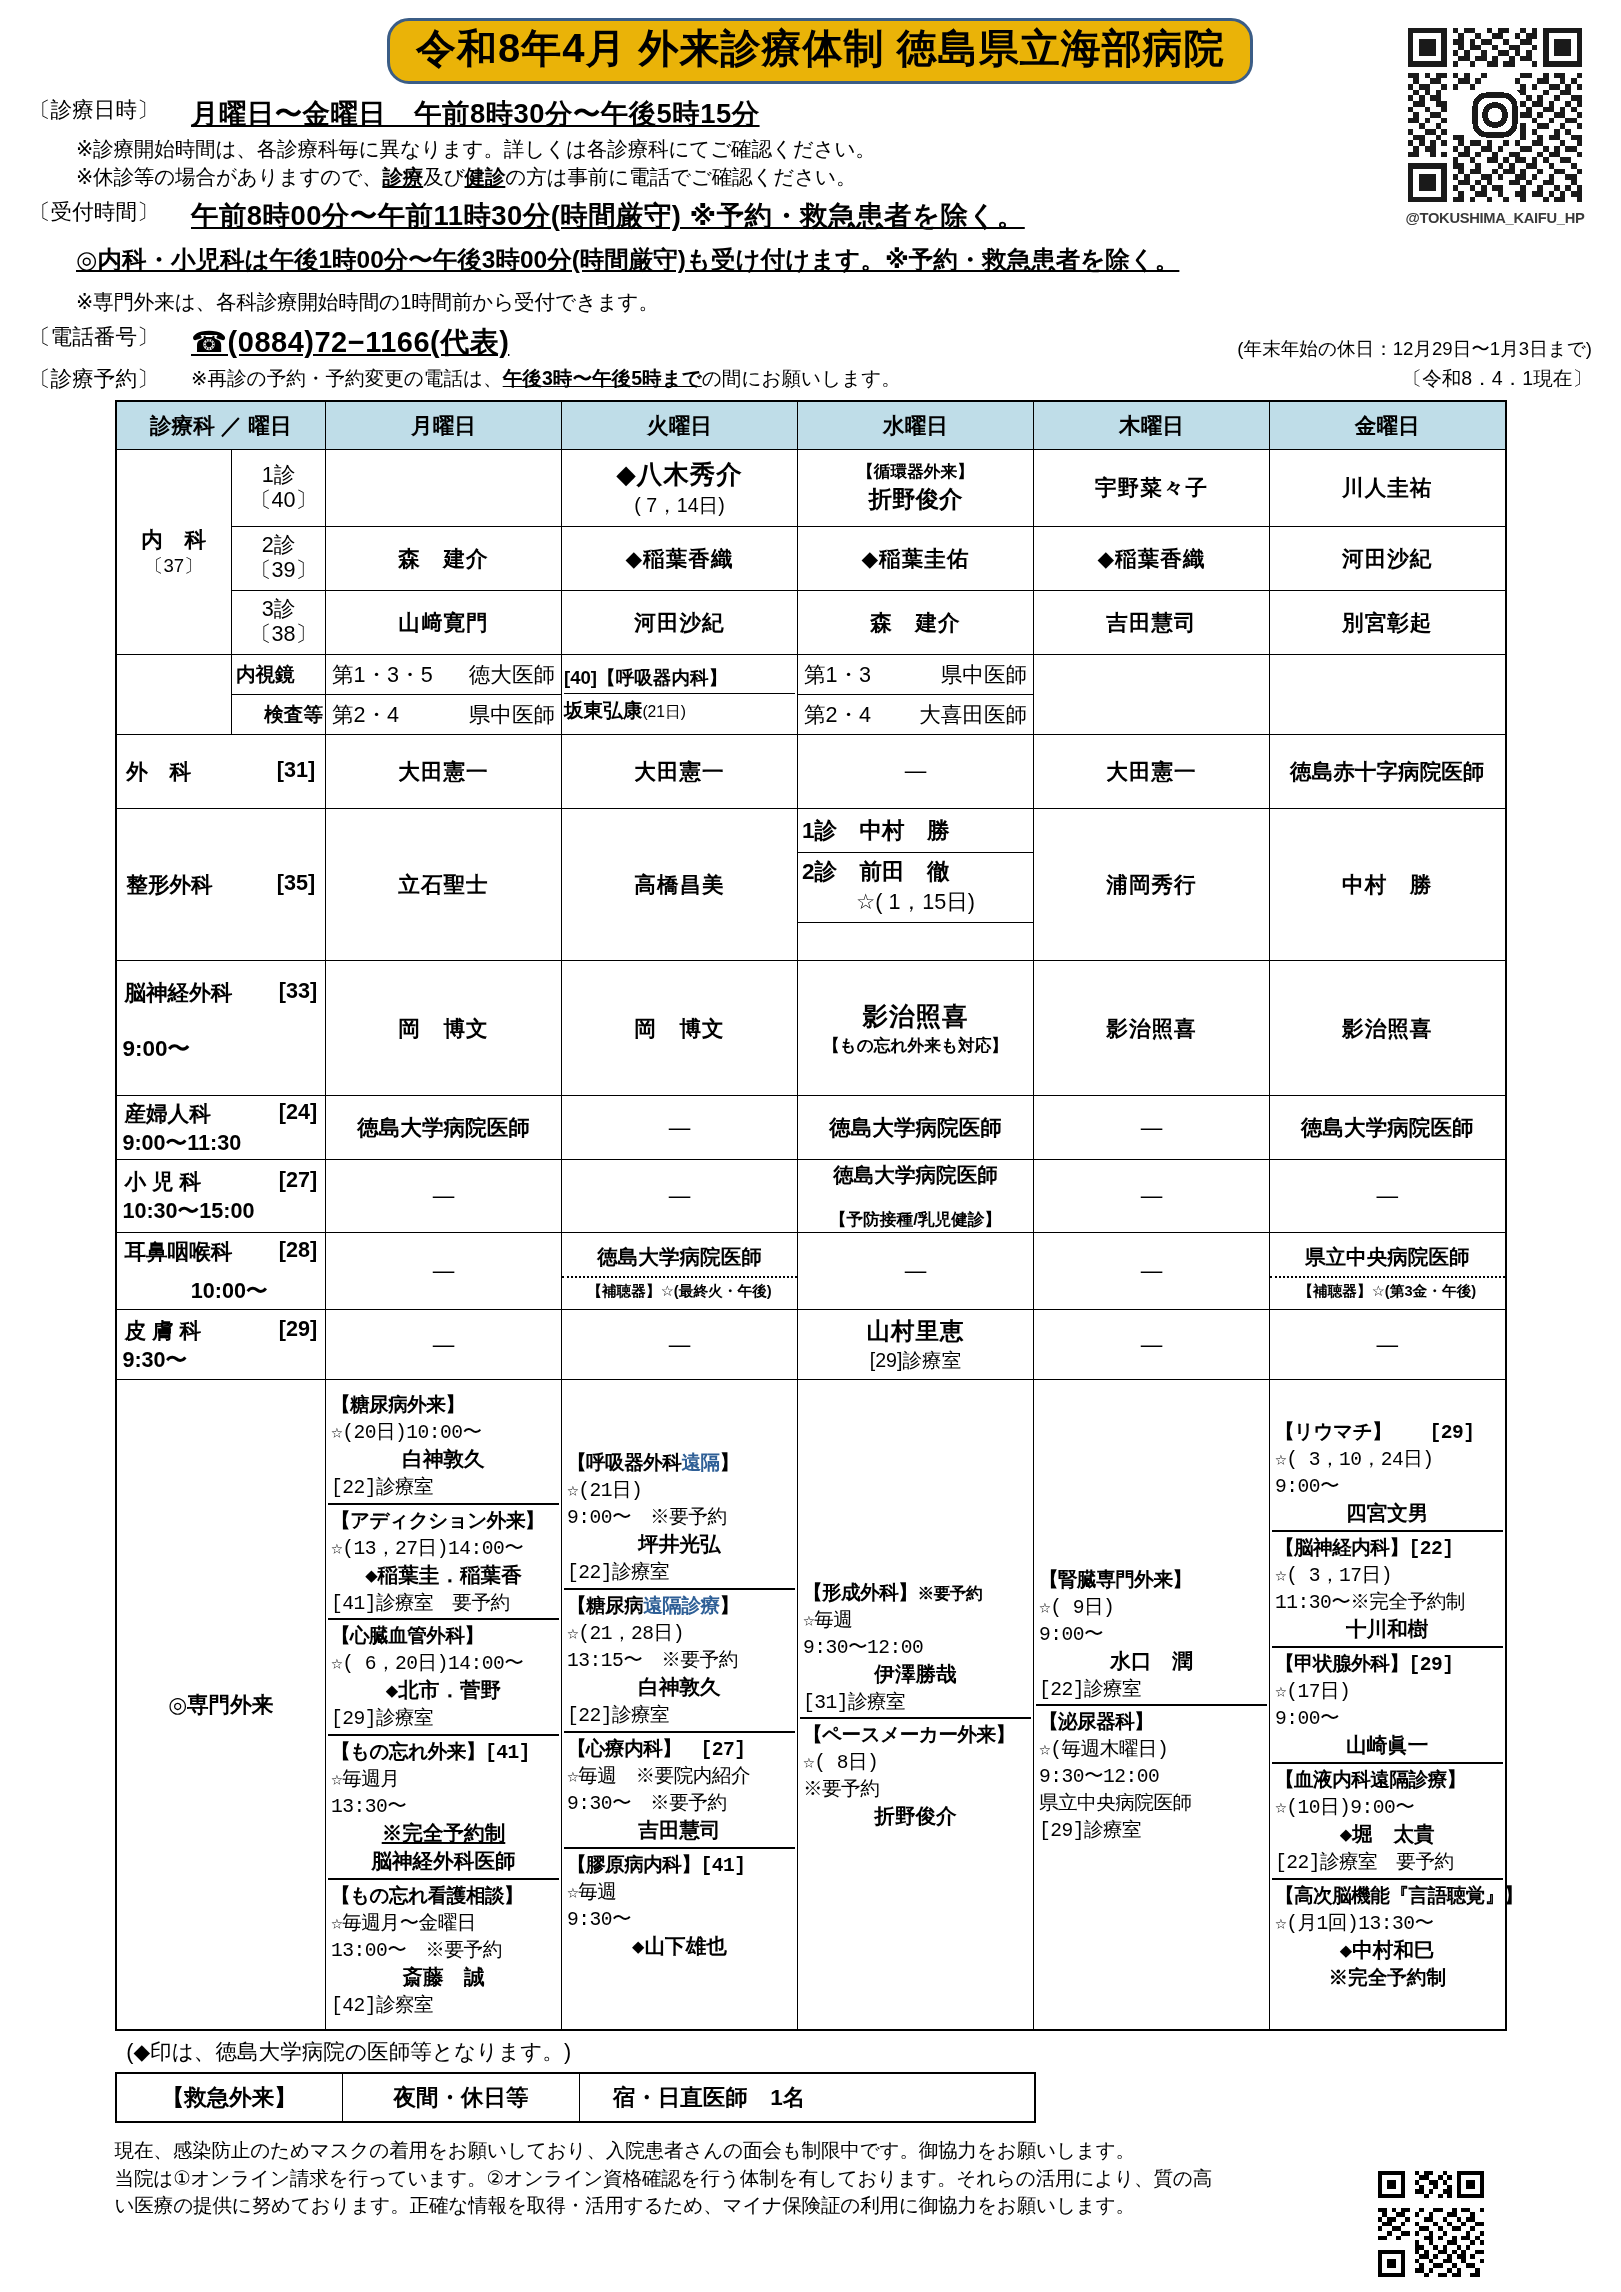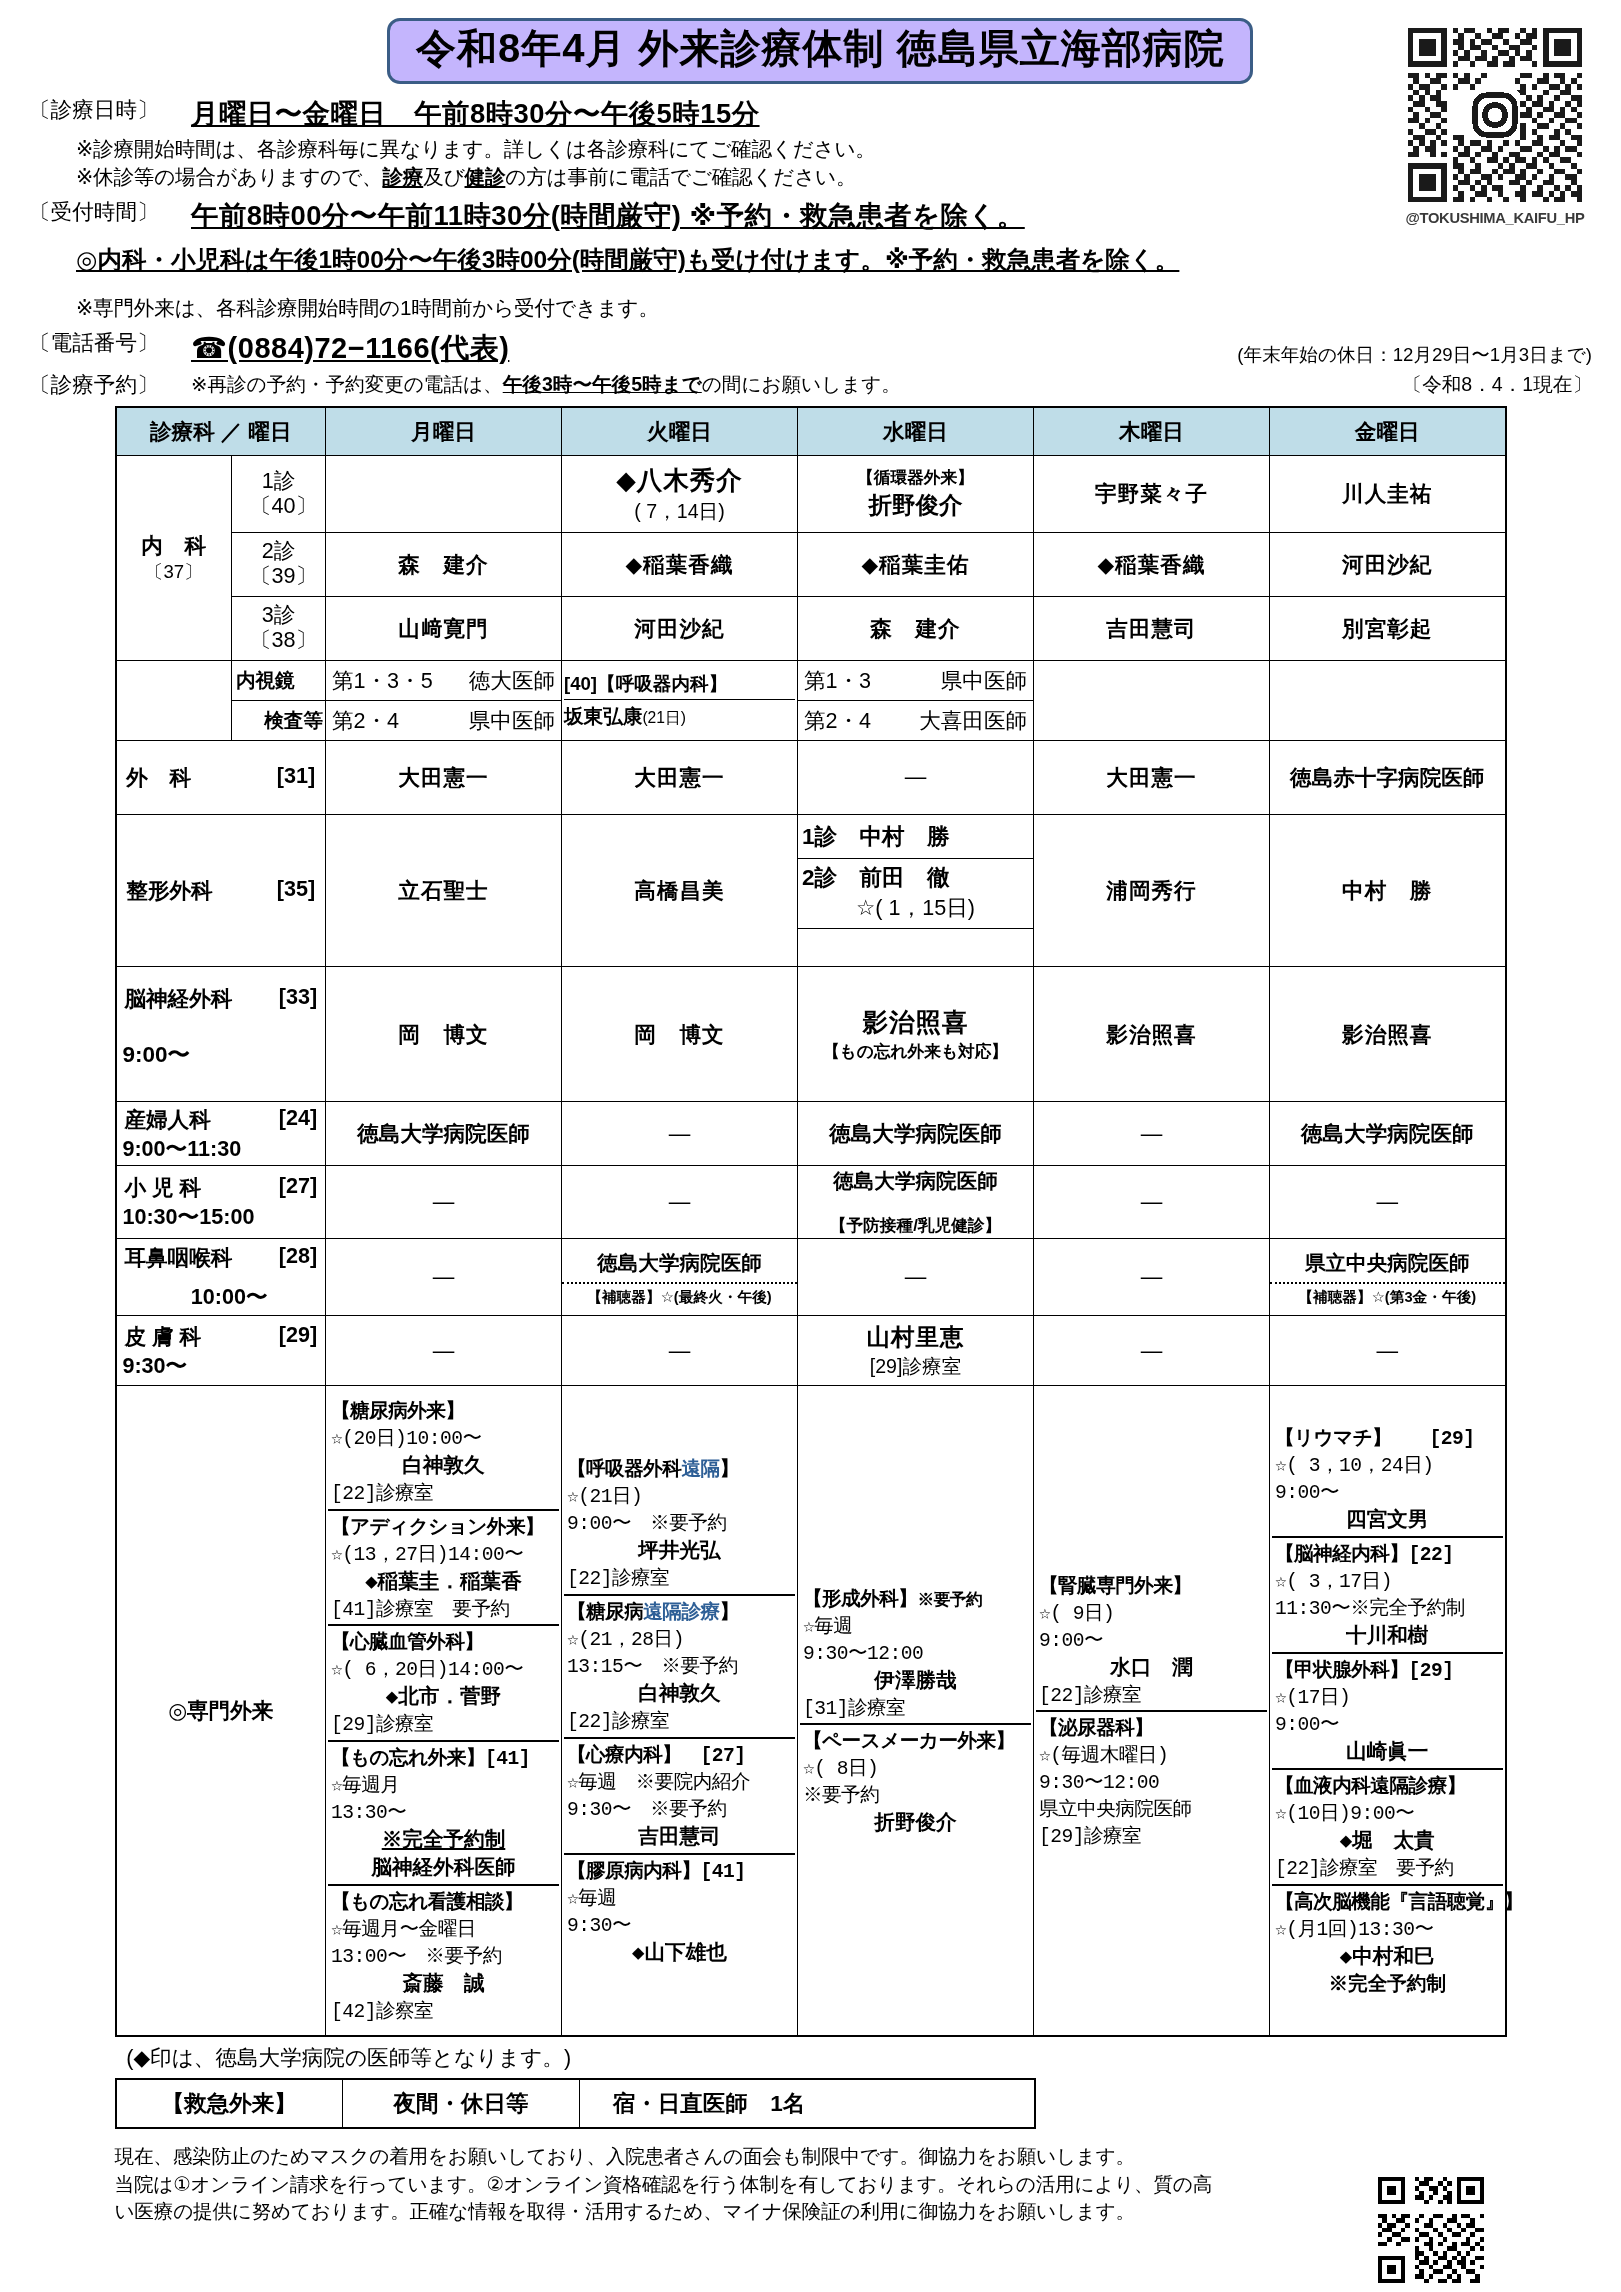--- a/index.html
+++ b/index.html
@@ -7,22 +7,22 @@
     width:1621px; height:2293px;
     font-family:"Liberation Sans","DejaVu Sans",sans-serif;
     color:#000; position:relative; overflow:hidden;
   }
   .page { position:relative; width:1621px; height:2293px; padding:0; box-sizing:border-box; }
 
   
   .hdr { position:relative; padding:17.6px 29px 0 29px; }
   .title-wrap { display:flex; justify-content:center; }
   .title-box {
-    border:3.9px solid #3b5d86; border-radius:13px;
-    padding:5.9px 25.5px 9.8px 25.5px; background:#c4b5fd;
+    border:3.9px solid #3b5d86; border-radius:22px;
+    padding:5.9px 25.5px 9.8px 25.5px; background:#eab308;
     font-size:40px; font-weight:bold; letter-spacing:1px;
     white-space:nowrap; line-height:1.12;
     margin-left:19.6px;
   }
   .qr-block {
     position:absolute; right:25.5px; top:21.6px;
     width:201px; text-align:center;
   }
   .qr-img { width:186px; height:186px; display:block; margin:0 auto; }
   .qr-cap { font-size:14.7px; font-weight:bold; color:#3a3a3a; letter-spacing:-0.3px; margin-top:2px;}
@@ -366,21 +366,21 @@
       <div class="note">※診療開始時間は、各診療科毎に異なります。詳しくは各診療科にてご確認ください。</div>
       <div class="note"><span>※休診等の場合がありますので、</span><b>診療</b><span>及び</span><b>健診</b><span>の方は事前に電話でご確認ください。</span></div>
 
       <div class="irow" style="margin-top:7.8px;">
         <div class="ilabel">〔受付時間〕</div>
         <div class="ibody"><span class="big-u">午前8時00分〜午前11時30分(時間厳守) ※予約・救急患者を除く。</span></div>
       </div>
       <div class="sub-note" style="margin-top:9.8px;">
         <span class="big-u2">◎内科・小児科は午後1時00分〜午後3時00分(時間厳守)も受け付けます。※予約・救急患者を除く。</span>
       </div>
-      <div class="note" style="margin-top:17px;">※専門外来は、各科診療開始時間の1時間前から受付できます。</div>
+      <div class="note" style="margin-top:11px;">※専門外来は、各科診療開始時間の1時間前から受付できます。</div>
 
       <div class="irow" style="margin-top:7.8px;">
         <div class="ilabel">〔電話番号〕</div>
         <div class="ibody flexrow">
           <span class="tel">☎(0884)72−1166(代表)</span>
           <span class="right-note">(年末年始の休日：12月29日〜1月3日まで)</span>
         </div>
       </div>
 
       <div class="irow" style="margin-top:3.9px;">

